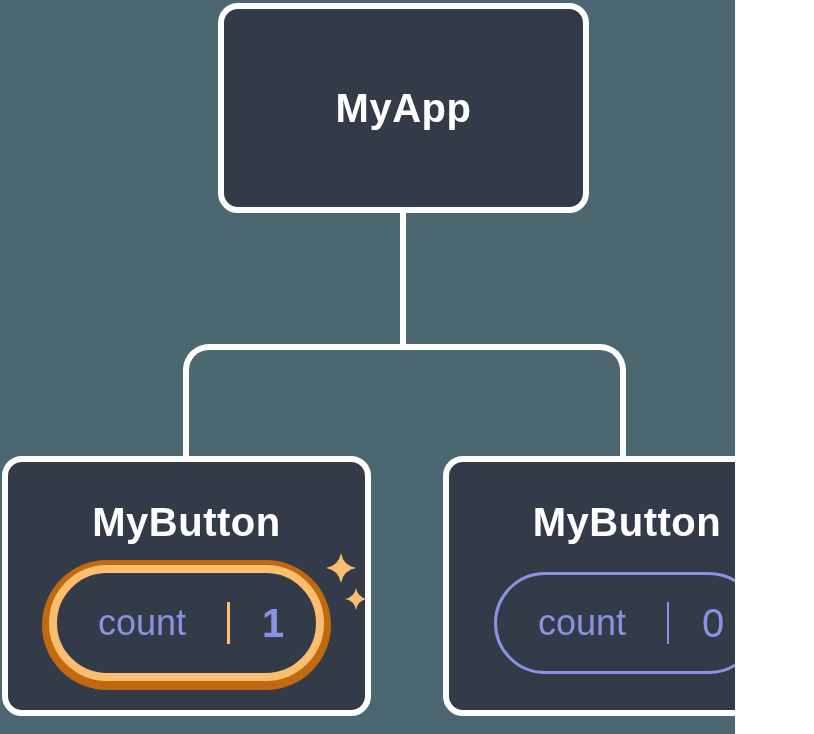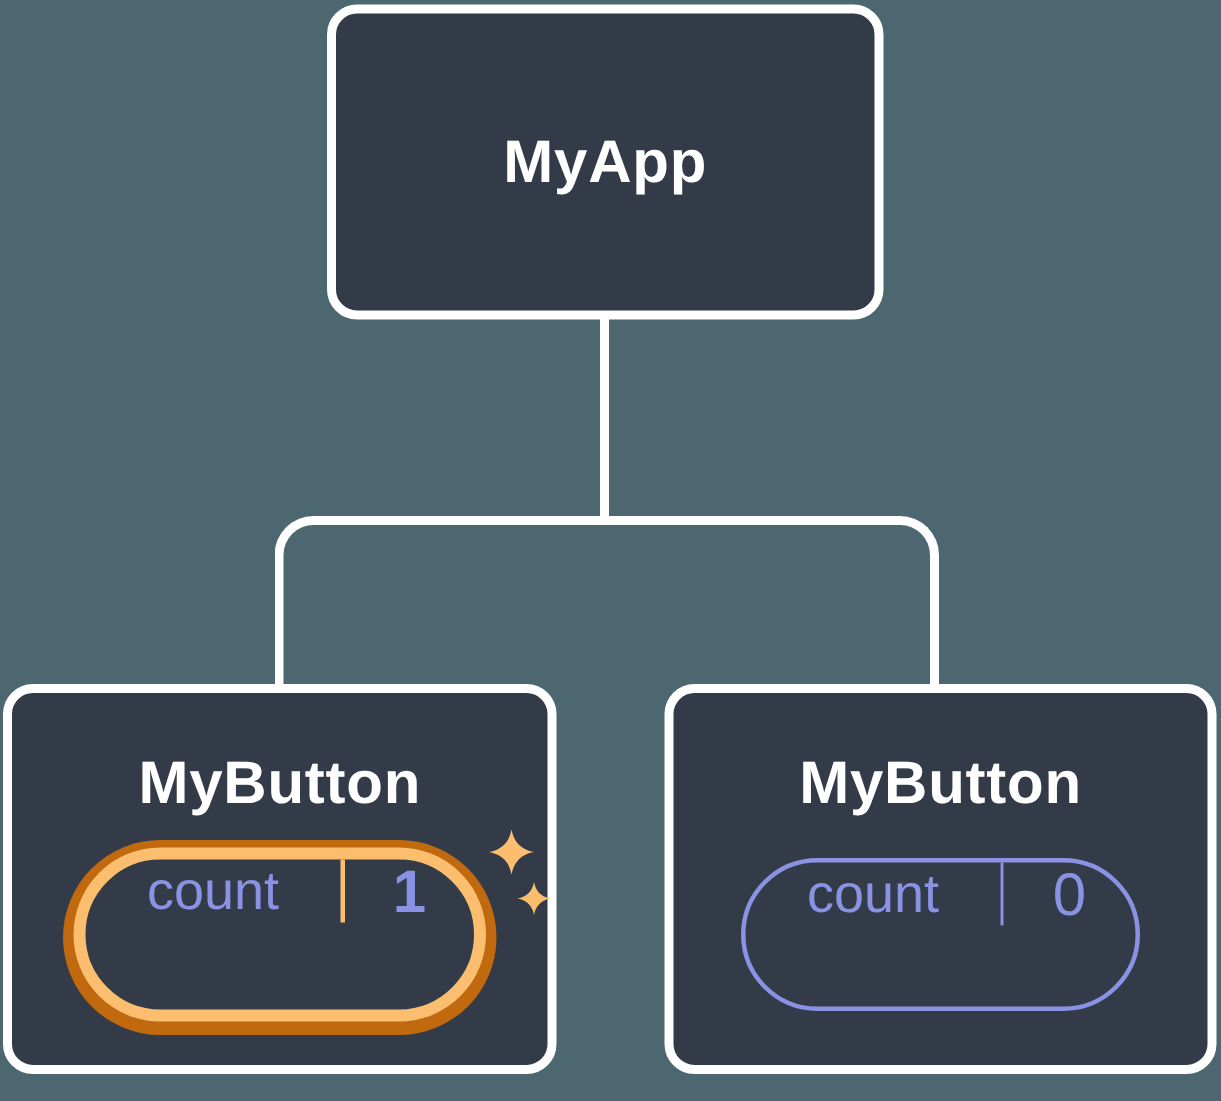--- a/index.html
+++ b/index.html
@@ -1,18 +1,18 @@
 <!DOCTYPE html>
 <html><head>
 <meta charset="utf-8">
 <style>
   html, body { margin: 0; padding: 0; }
   .stage {
     position: relative;
-    width: 814px;
+    width: 735px;
     height: 734px;
     background: #4C6770;
     overflow: hidden;
     font-family: "Liberation Sans", sans-serif;
   }
   
   .stub {
     position: absolute;
     left: 400px; top: 208px;
     width: 6px; height: 140px;
@@ -49,21 +49,21 @@
   .node-title {
     color: #FFFFFF;
     font-size: 40px;
     font-weight: 600;
     letter-spacing: 0.5px;
   }
   .node-child .node-title { margin-top: 38px; }
   
   .pill {
     display: flex;
-    align-items: flex-start;
+    align-items: center;
     box-sizing: border-box;
     border-radius: 999px;
     background: #343B48;
   }
   .pill .cell {
     display: flex; align-items: center; justify-content: center;
   }
   .pill .key { font-size: 36px; color: #8A92E3; }
   .pill .val { flex: 1; font-size: 40px; color: #8A92E3; }
   .pill-plain {

